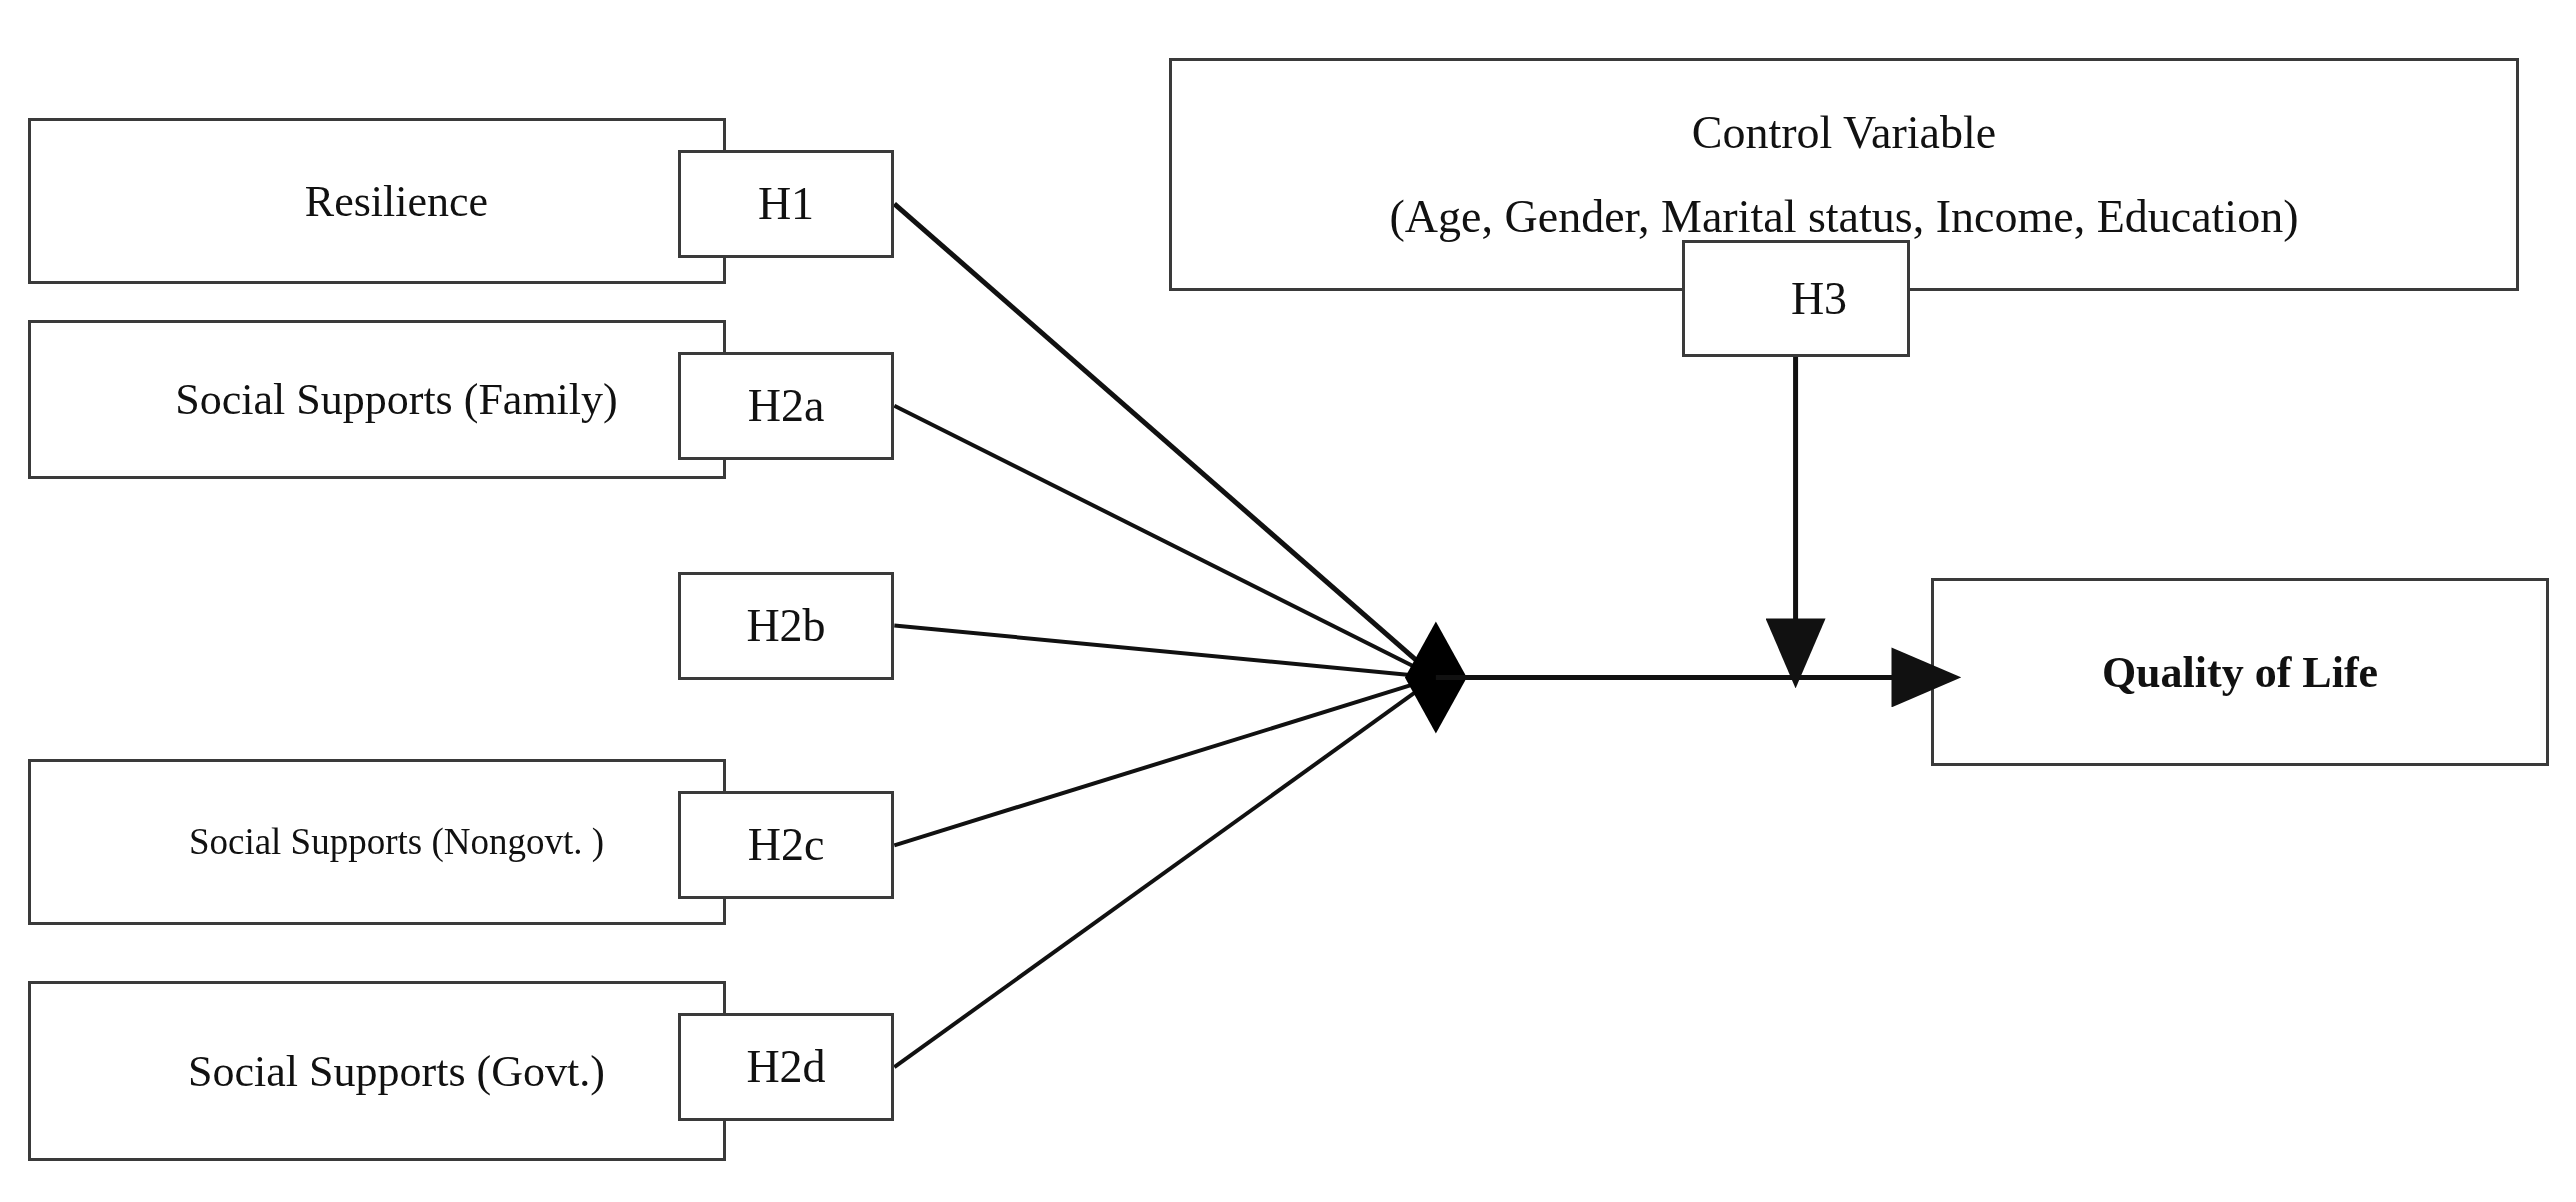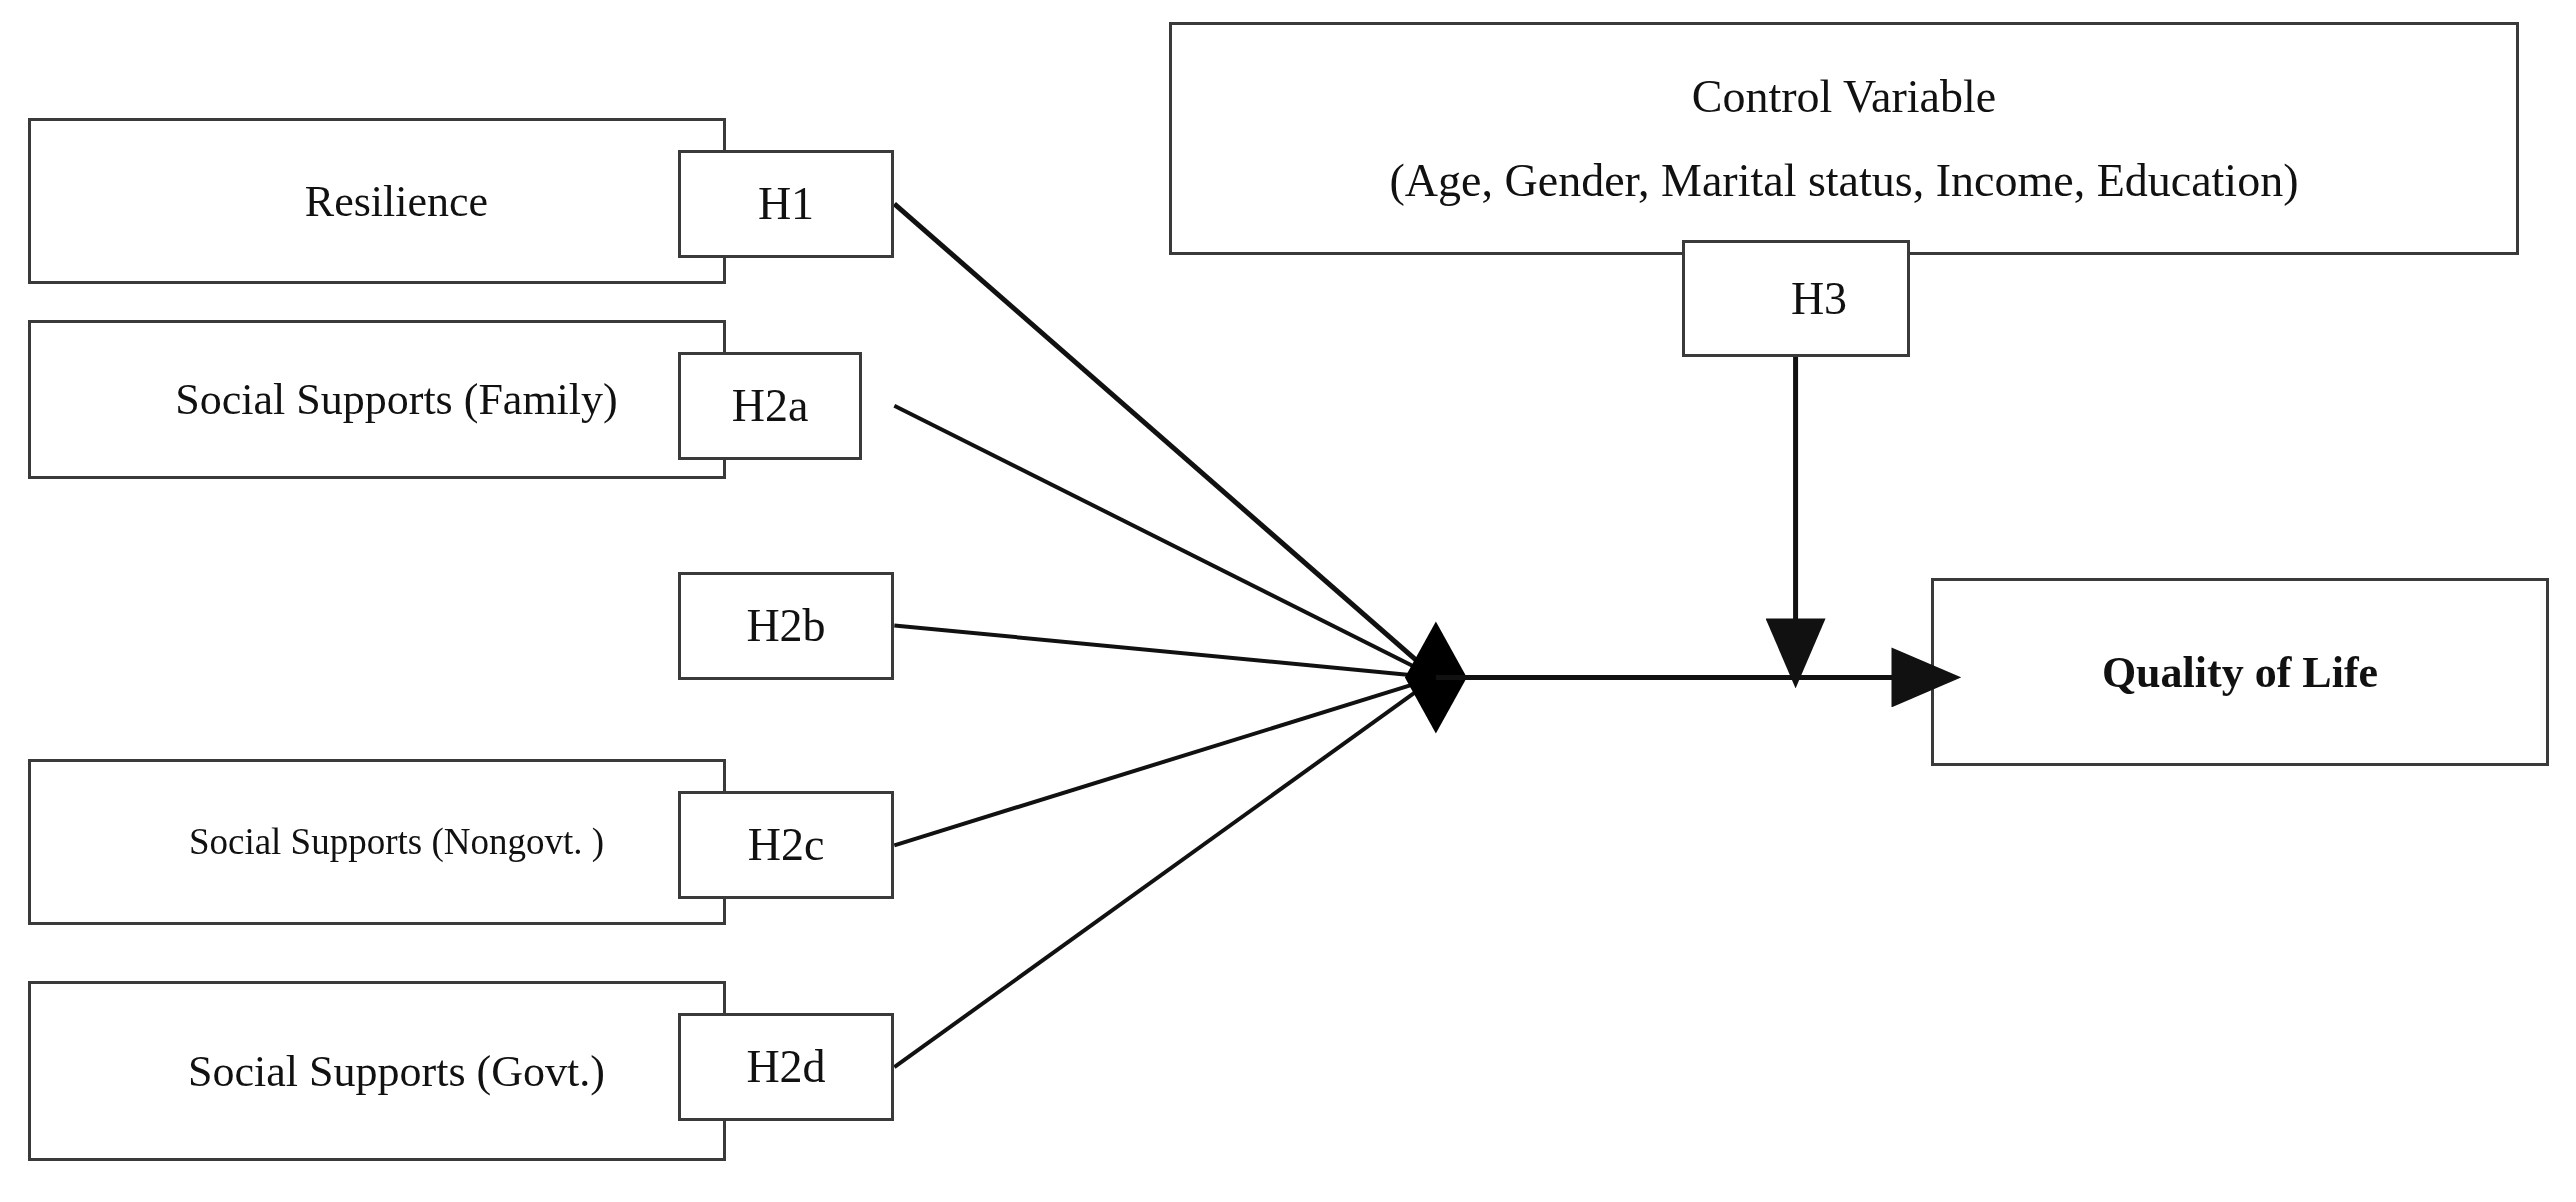--- a/index.html
+++ b/index.html
@@ -31,20 +31,21 @@
   .hbox{
     font-size:46px;
     z-index:3;
     border-width:3px;
   }
   .ctrl{
     flex-direction:column;
     font-size:46px;
     z-index:1;
     padding:0 20px;
+    margin-top:36px;
   }
   .ctrl .l1{margin-bottom:26px;}
   .outcome{
     font-size:44px;
     z-index:1;
     font-weight:bold;
   }
   .h3box{
     font-size:46px;
     z-index:4;
@@ -77,21 +78,21 @@
   </div>
 
   <div class="box predictor" style="left:28px;top:981px;width:698px;height:180px;">
     <span>Social Supports (Govt.)</span>
   </div>
 
   <div class="box hbox" style="left:678px;top:150px;width:216px;height:108px;">
     <span>H1</span>
   </div>
 
-  <div class="box hbox" style="left:678px;top:352px;width:184px;height:108px;">
+  <div class="box hbox" style="left:678px;top:352px;width:216px;height:108px;">
     <span>H2a</span>
   </div>
 
   <div class="box hbox" style="left:678px;top:572px;width:216px;height:108px;">
     <span>H2b</span>
   </div>
 
   <div class="box hbox" style="left:678px;top:791px;width:216px;height:108px;">
     <span>H2c</span>
   </div>

